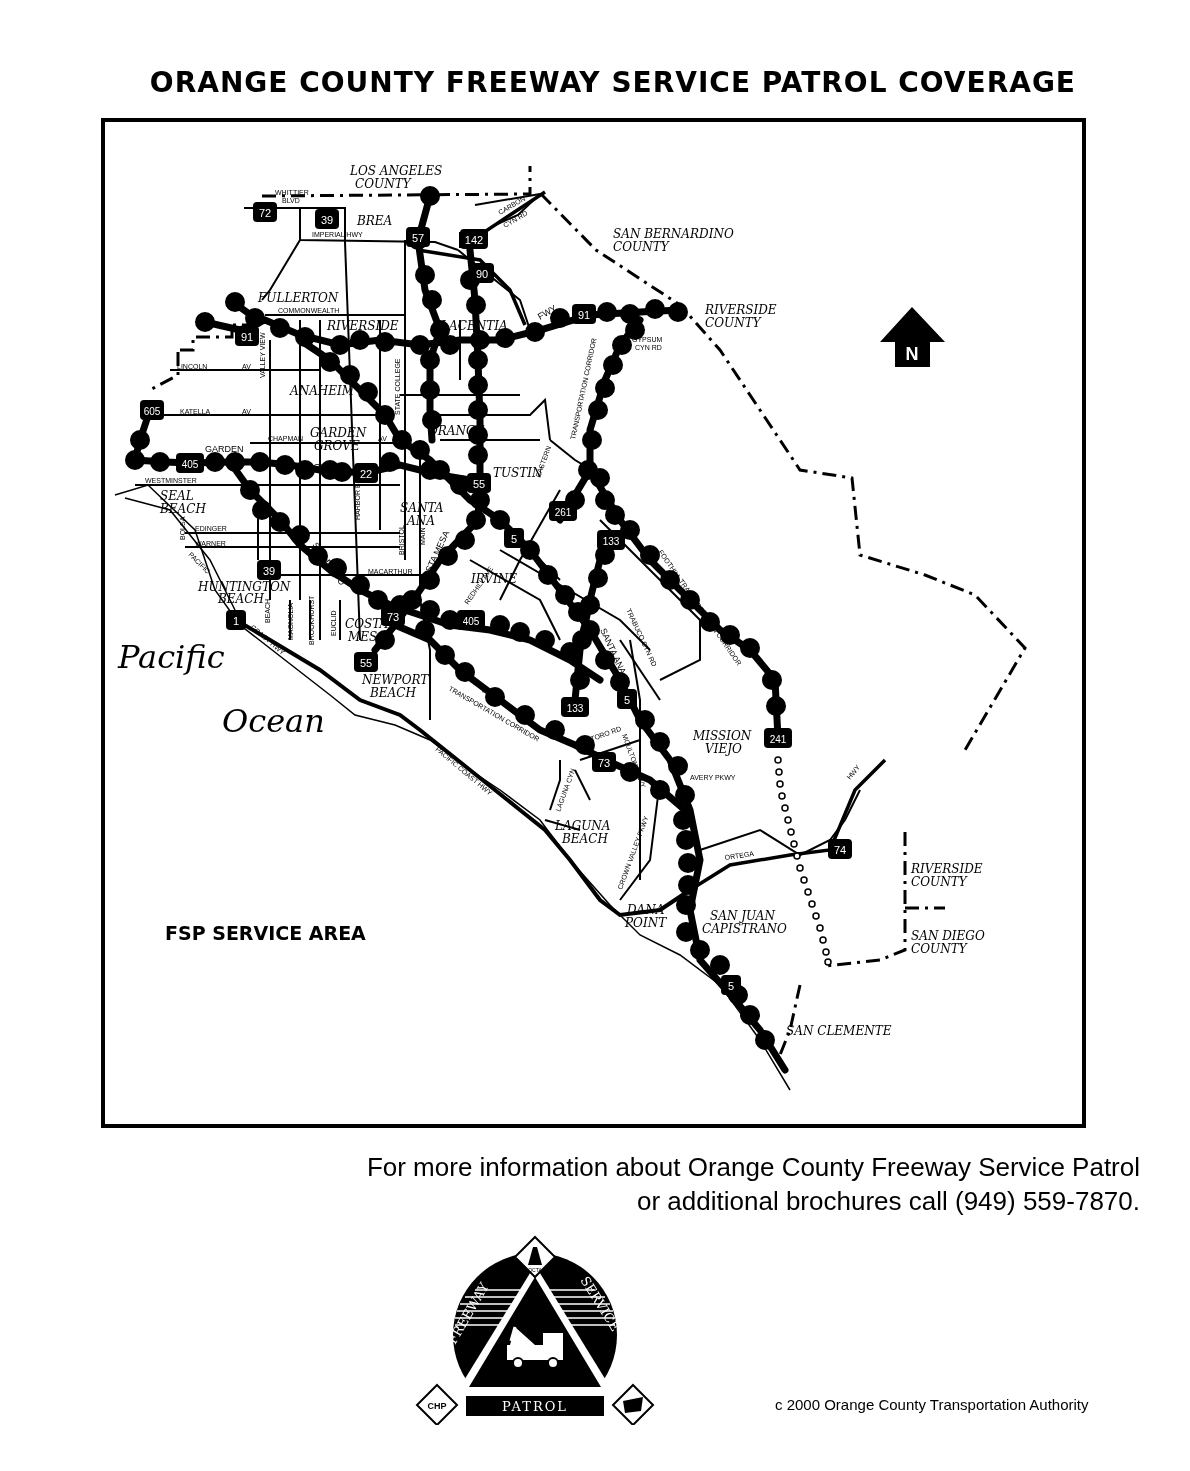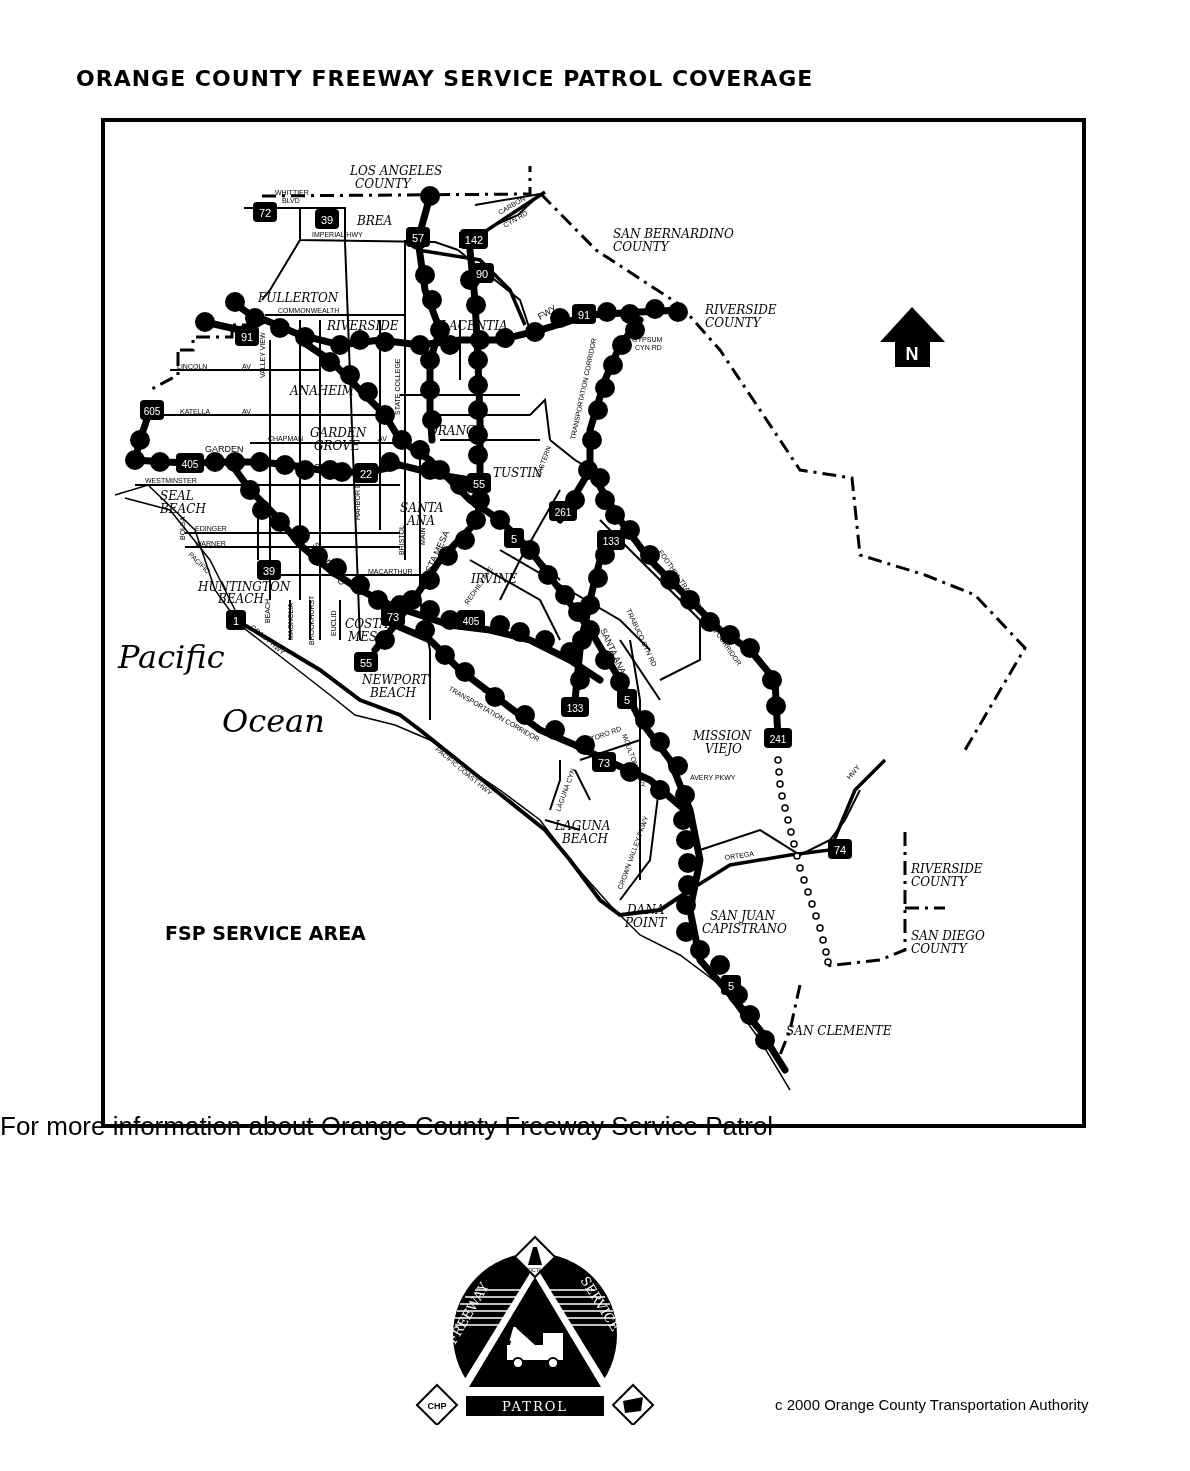--- a/index.html
+++ b/index.html
@@ -1,20 +1,20 @@
 <!DOCTYPE html>
 <html><head>
 <meta charset="utf-8">
 <style>
   html,body{margin:0;padding:0;background:#ffffff;}
   body{width:1190px;height:1471px;position:relative;overflow:hidden;font-family:"DejaVu Sans",sans-serif;color:#000;}
-  .title{position:absolute;left:76px;top:66px;width:1000px;font-family:"DejaVu Sans",sans-serif;font-weight:bold;font-size:22px;letter-spacing:1px;white-space:nowrap;}
+  .title{position:absolute;left:76px;top:66px;width:1000px;font-family:"DejaVu Sans",sans-serif;font-weight:bold;font-size:28px;letter-spacing:1px;white-space:nowrap;text-align:right;}
   .map-frame{position:absolute;left:101px;top:118px;width:985px;height:1010px;border:4px solid #000;box-sizing:border-box;}
   .map-frame svg{position:absolute;left:-4px;top:-4px;}
-  .info{position:absolute;left:0;top:1109px;width:1140px;text-align:left;font-family:"Liberation Sans",sans-serif;font-size:26px;line-height:34px;}
+  .info{position:absolute;left:0;top:1150px;width:1140px;text-align:right;font-family:"Liberation Sans",sans-serif;font-size:26px;line-height:34px;}
   .copyright{position:absolute;left:775px;top:1396px;font-family:"Liberation Sans",sans-serif;font-size:15px;}
   .logo{position:absolute;left:415px;top:1235px;}
   .svc-label{font-family:"DejaVu Sans",sans-serif;font-weight:bold;}
   .city{font-family:"DejaVu Serif",serif;font-style:italic;}
   .street{font-family:"Liberation Sans",sans-serif;}
 </style>
 </head>
 <body>
 
 <div class="title">ORANGE COUNTY FREEWAY SERVICE PATROL COVERAGE</div>
@@ -491,20 +491,21 @@
     <polygon points="912,307 880,342 895,342 895,367 930,367 930,342 945,342" fill="#000"></polygon>
     <text x="912" y="360" font-size="18" font-weight="bold" fill="#fff" text-anchor="middle" class="street">N</text>
   </g>
 
   <text x="165" y="940" font-size="19" class="svc-label">FSP SERVICE AREA</text>
 </svg>
 </div>
 
 <div class="info">
   <div>For more information about Orange County Freeway Service Patrol</div>
+  <div>or additional brochures call (949) 559-7870.</div>
 </div>
 
 <div class="logo">
 <svg width="240" height="190" viewBox="0 0 240 190" xmlns="http://www.w3.org/2000/svg">
   <circle cx="120" cy="100" r="82" fill="#000"></circle>
   <g stroke="#fff" stroke-width="1.5">
     <line x1="60" y1="55" x2="180" y2="55"></line>
         <line x1="50" y1="62" x2="190" y2="62"></line>
     <line x1="45" y1="69" x2="195" y2="69"></line>
         <line x1="42" y1="76" x2="198" y2="76"></line>

